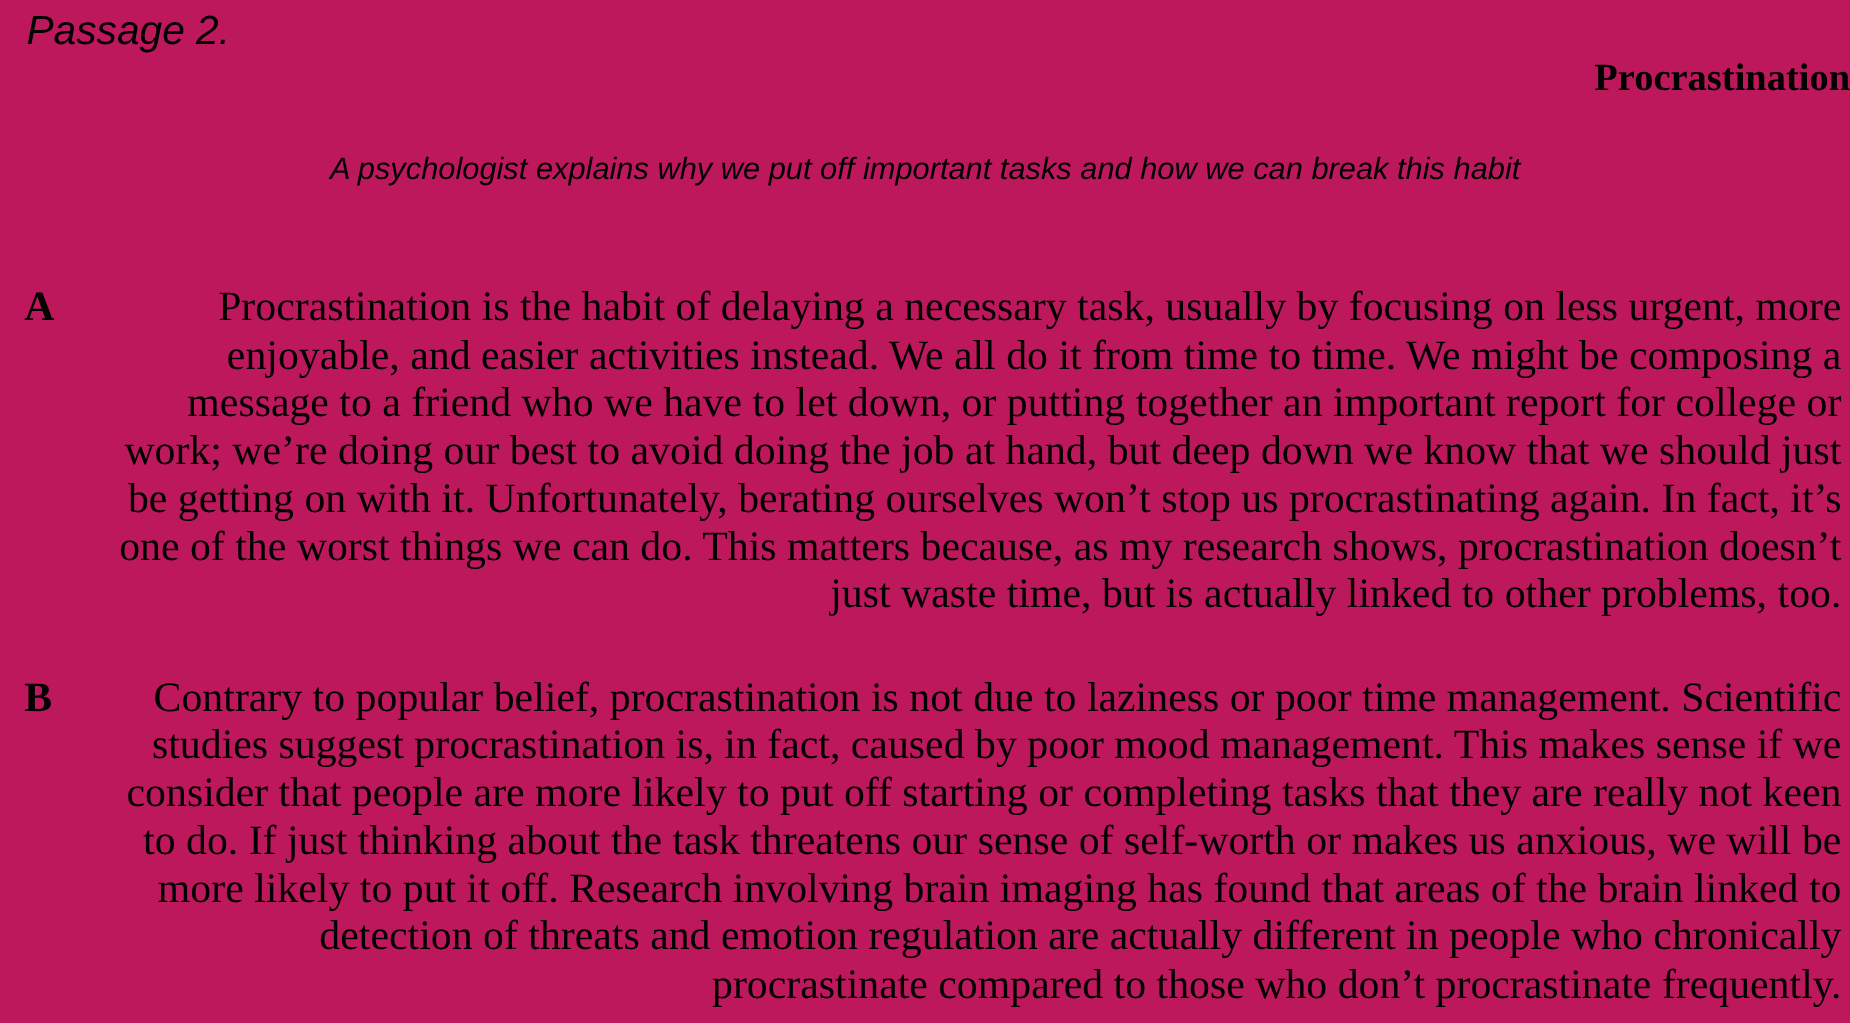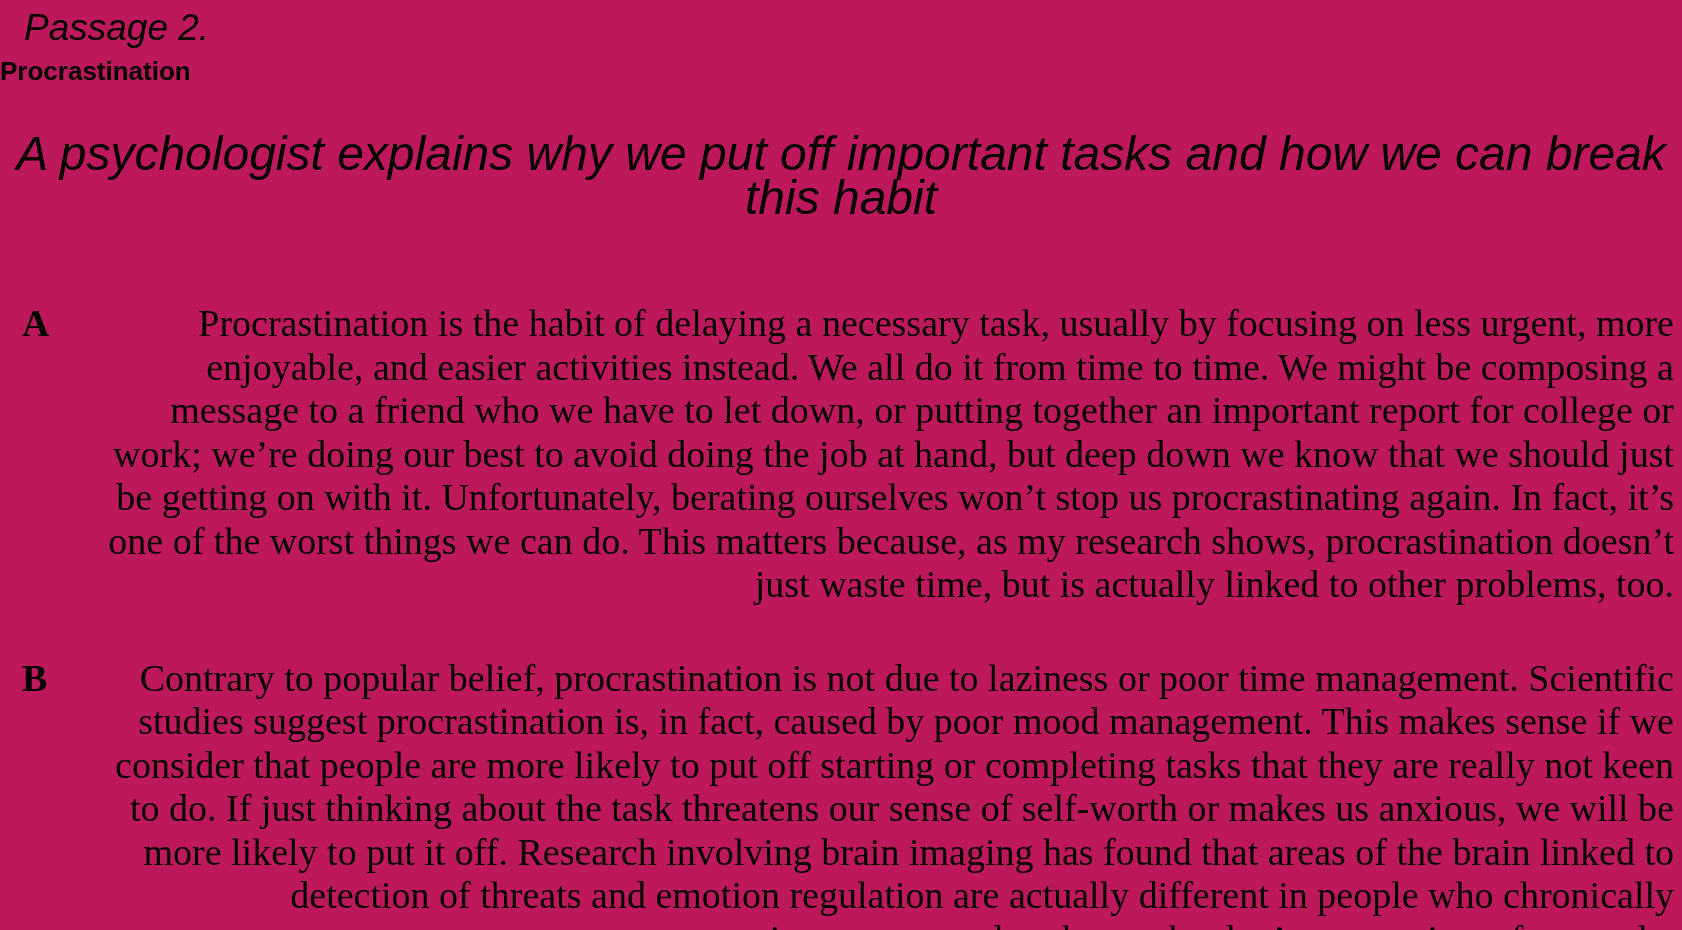--- a/index.html
+++ b/index.html
@@ -18,31 +18,31 @@
     padding-top: 6px;
   }
   .passage-label {
     font-family: "Liberation Sans", sans-serif;
     font-style: italic;
     font-size: 37px;
     line-height: 44px;
     margin: 0 0 0 24px;
   }
   .title {
-    font-family: Liberation Sans, sans-serif;
+    font-family: Liberation Serif, serif;
     font-weight: bold;
-    font-size: 26px;
+    font-size: 35px;
     line-height: 42px;
-    text-align: left;
+    text-align: right;
     margin: 0;
   }
   .subtitle {
     font-family: "Liberation Sans", sans-serif;
     font-style: italic;
-    font-size: 48px;
+    font-size: 28px;
     line-height: 44px;
     text-align: center;
     margin: 40px 0 0 0;
   }
   .para {
     display: flex;
     align-items: flex-start;
     font-family: "Liberation Serif", serif;
     font-size: 38px;
     line-height: 43.5px;

